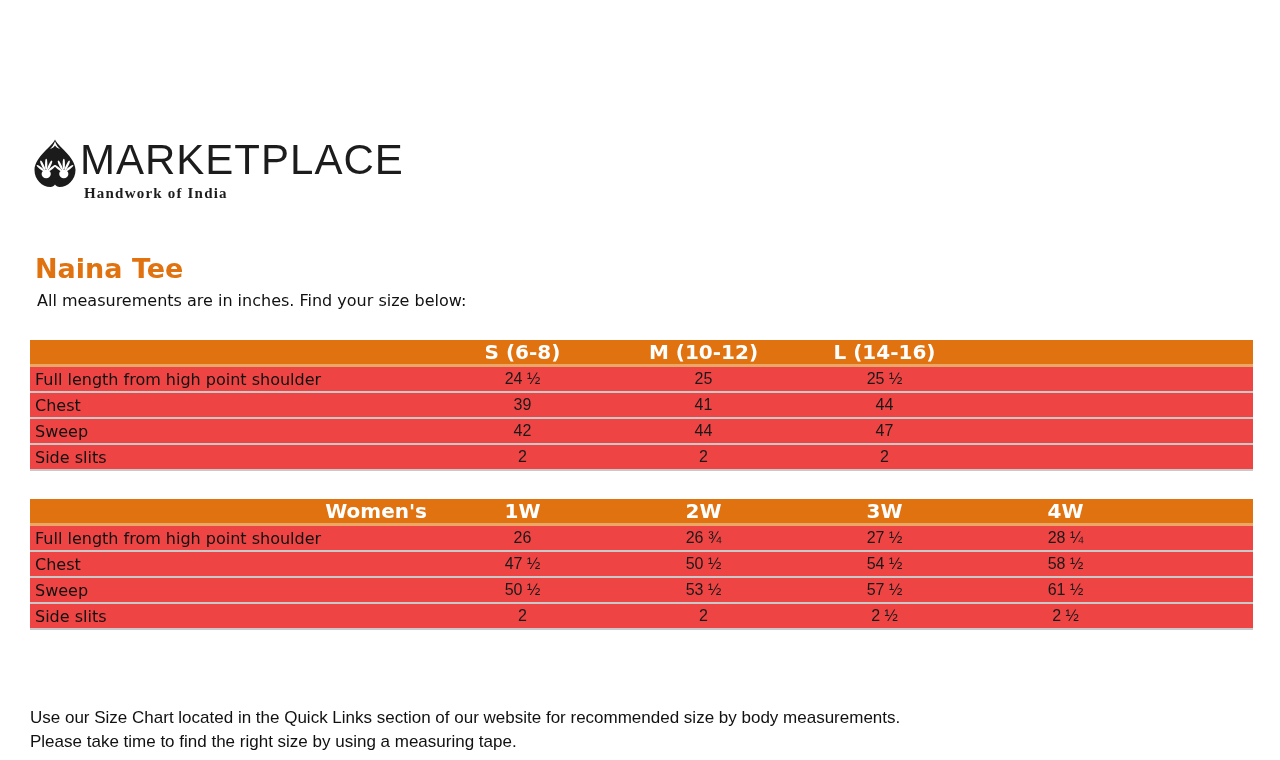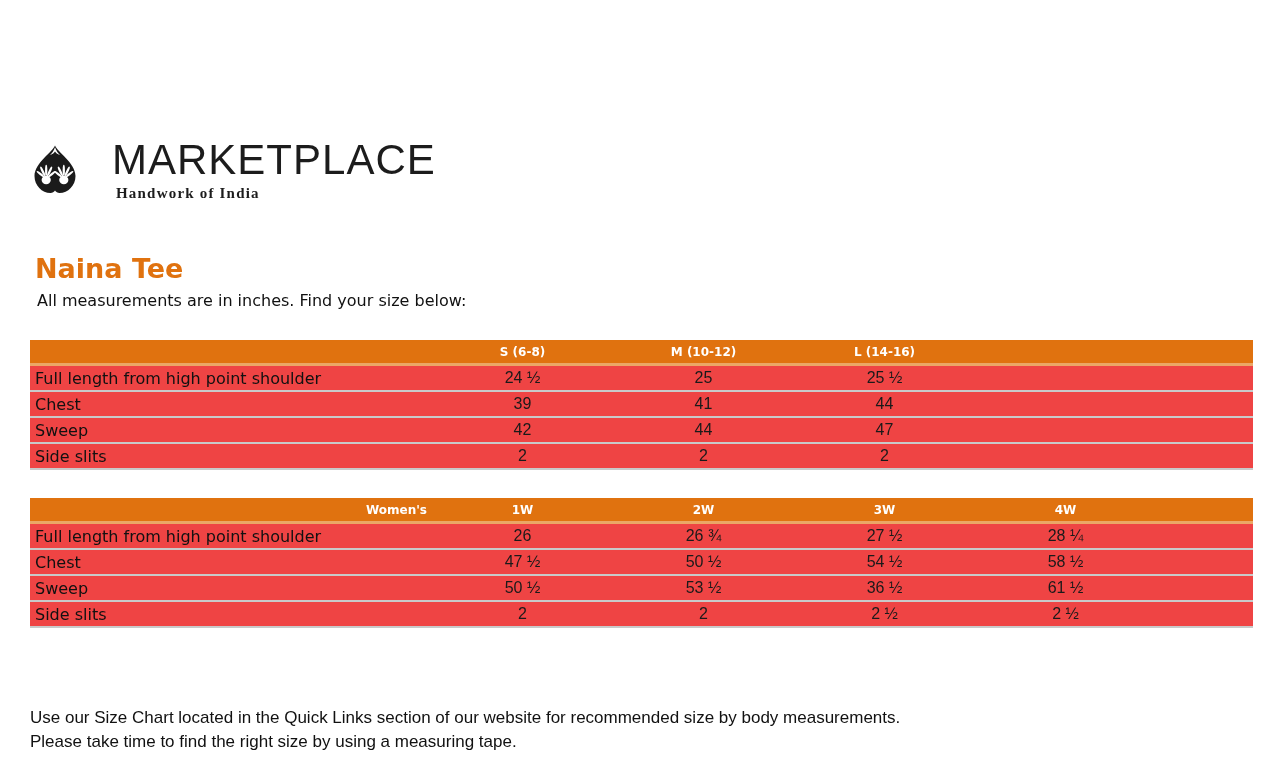--- a/index.html
+++ b/index.html
@@ -2,21 +2,21 @@
 <html style="--accent: #E0720F; --line: #C9C9C9;"><head>
 <meta charset="utf-8">
 <style>
   :root { --accent:#E0720F; --line:#C9C9C9; --ink:#1A1A1A; }
   html,body { margin:0; padding:0; }
   body {
     width:1280px; height:760px; background:#ffffff; position:relative;
     font-family:"DejaVu Sans", sans-serif; color:var(--ink); overflow:hidden;
   }
   
-  .logo-row { position:absolute; left:30px; top:137px; display:flex; align-items:center;gap:32px; }
+  .logo-row { position:absolute; left:30px; top:137px; display:flex; align-items:flex-start; }
   .logo-mark { width:50px; height:54px; flex:0 0 auto; }
   .logo-text { margin-left:0px; }
   .brand {
     font-family:"Liberation Sans", sans-serif; font-size:42px; font-weight:400;
     letter-spacing:1px; line-height:46px; color:#1c1c1c; white-space:nowrap;
   }
   .tagline {
     font-family:Liberation Serif, serif; font-size:15px; font-weight:bold;
     letter-spacing:1.2px; color:#1c1c1c; margin-top:2px; margin-left:4px; white-space:nowrap;
   }
@@ -24,21 +24,21 @@
   .product-title {
     position:absolute; left:35px; top:253px; margin:0;
     font-size:27px; font-weight:bold; color:var(--accent);
   }
   .intro { position:absolute; left:33px; top:287px; margin:4px; font-size:16px; color:#111; }
   
   #tables { position:absolute; left:30px; top:340px; width:1223px; }
   table.size-table { border-collapse:collapse; table-layout:fixed; width:1223px; margin:0 0 28px 0; }
   .size-table th, .size-table td { padding:0 5px; overflow:hidden; white-space:nowrap; }
   .size-table thead th {
-    background:var(--accent); color:#ffffff; font-weight:bold; font-size:12px;
+    background:var(--accent); color:#ffffff; font-weight:bold; font-size:20px;
     height:23px; text-align:center; border-bottom:3px solid #EBA766;
   }
   .size-table thead th.label-col { text-align:right; }
   .size-table tbody td {
     height:24px; font-size:16px; text-align:center; background:#ef4444;
     border-bottom:2px solid var(--line);
     font-family:"Liberation Sans", sans-serif;
   }
   .size-table tbody td.label-col {
     text-align:left; font-family:"DejaVu Sans", sans-serif; font-size:16px; color:#111;
@@ -179,21 +179,21 @@
           <td>47 ½</td>
           <td>50 ½</td>
           <td>54 ½</td>
           <td>58 ½</td>
           <td></td>
         </tr>
         <tr>
           <td class="label-col">Sweep</td>
           <td>50 ½</td>
           <td>53 ½</td>
-          <td>36 ½</td>
+          <td>57 ½</td>
           <td>61 ½</td>
           <td></td>
         </tr>
         <tr>
           <td class="label-col">Side slits</td>
           <td>2</td>
           <td>2</td>
           <td>2 ½</td>
           <td>2 ½</td>
           <td></td>

